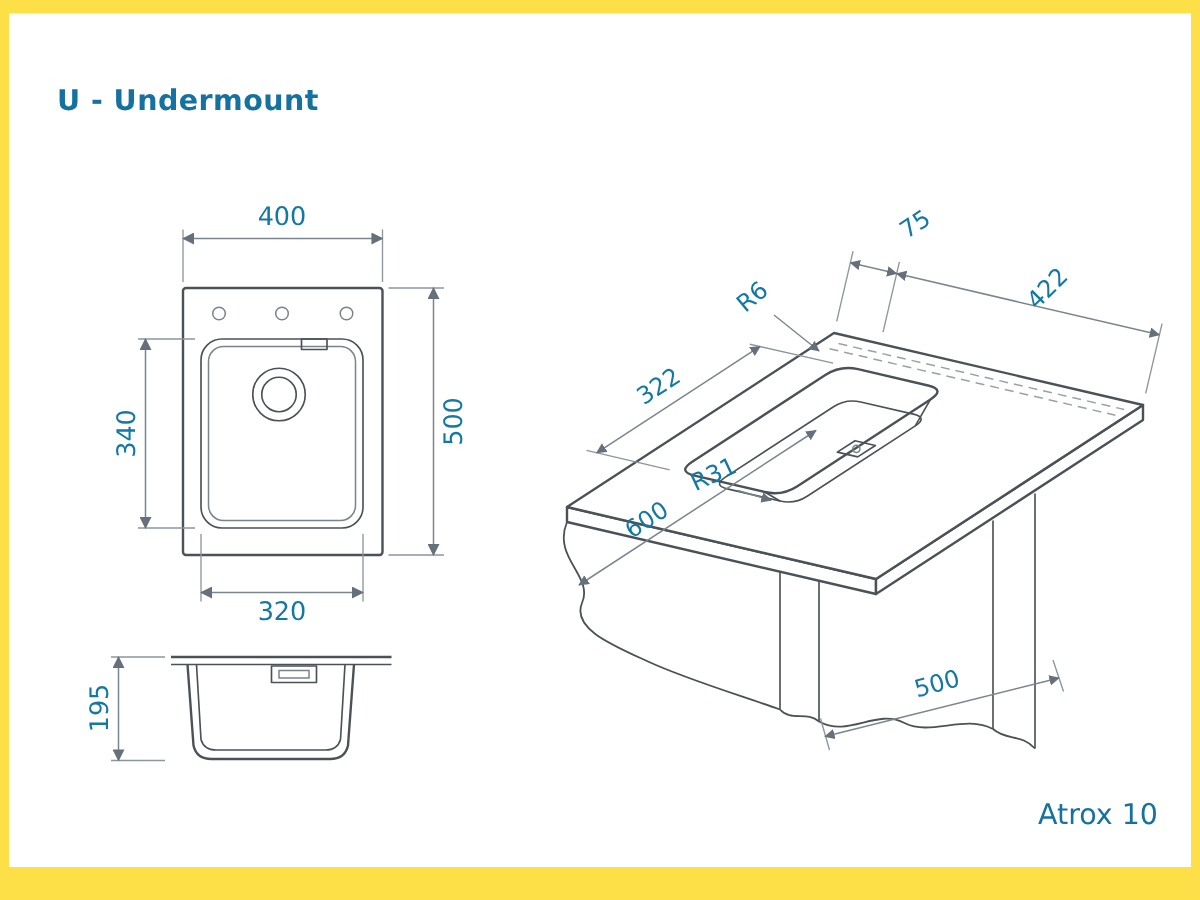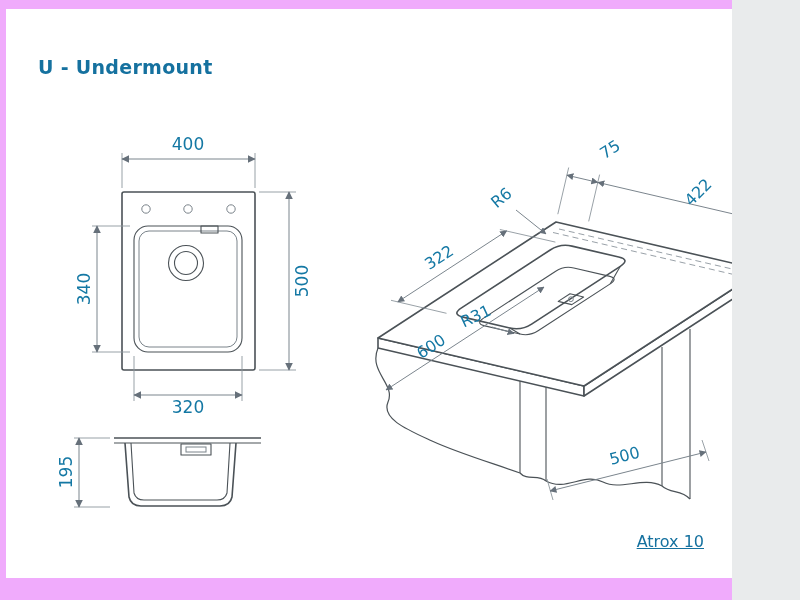--- a/index.html
+++ b/index.html
@@ -1,20 +1,20 @@
 <!DOCTYPE html>
 <html><head>
 <meta charset="utf-8">
 <style>
   html,body{margin:0;padding:0;}
   body{background:#e9ebec;font-family:"DejaVu Sans","Liberation Sans",sans-serif;}
-  .canvas{position:relative;width:732px;height:600px;background:#f0abfc;overflow:hidden;}
+  .canvas{position:relative;width:800px;height:600px;background:#fde047;overflow:hidden;}
   .sheet{position:absolute;left:6px;top:9px;width:788px;height:569px;background:#ffffff;}
   .page-title{position:absolute;left:38px;top:56px;font-size:19px;font-weight:bold;color:#15719f;letter-spacing:.3px;}
-  .model-label{position:absolute;right:28px;top:532px;font-size:16px;color:#15719f;text-decoration:underline;}
+  .model-label{position:absolute;right:28px;top:532px;font-size:19px;color:#15719f;}
   svg{position:absolute;left:0;top:0;}
   .outline{fill:none;stroke:#4b5257;stroke-width:1.6;stroke-linejoin:round;}
   .outline2{fill:none;stroke:#4b5257;stroke-width:1.1;stroke-linejoin:round;}
   .fillface{fill:#ffffff;stroke:#4b5257;stroke-width:1.6;stroke-linejoin:round;}
   .thin{fill:none;stroke:#7a838a;stroke-width:1;}
   .dimline{fill:none;stroke:#7b858d;stroke-width:1;}
   .extline{fill:none;stroke:#8d969d;stroke-width:.9;}
   .dashline{fill:none;stroke:#99a1a8;stroke-width:1;stroke-dasharray:6 4;}
   .wavy{fill:none;stroke:#4b5257;stroke-width:1.2;}
   text.dim{fill:#1478a4;font-size:17px;font-family:"DejaVu Sans","Liberation Sans",sans-serif;}

